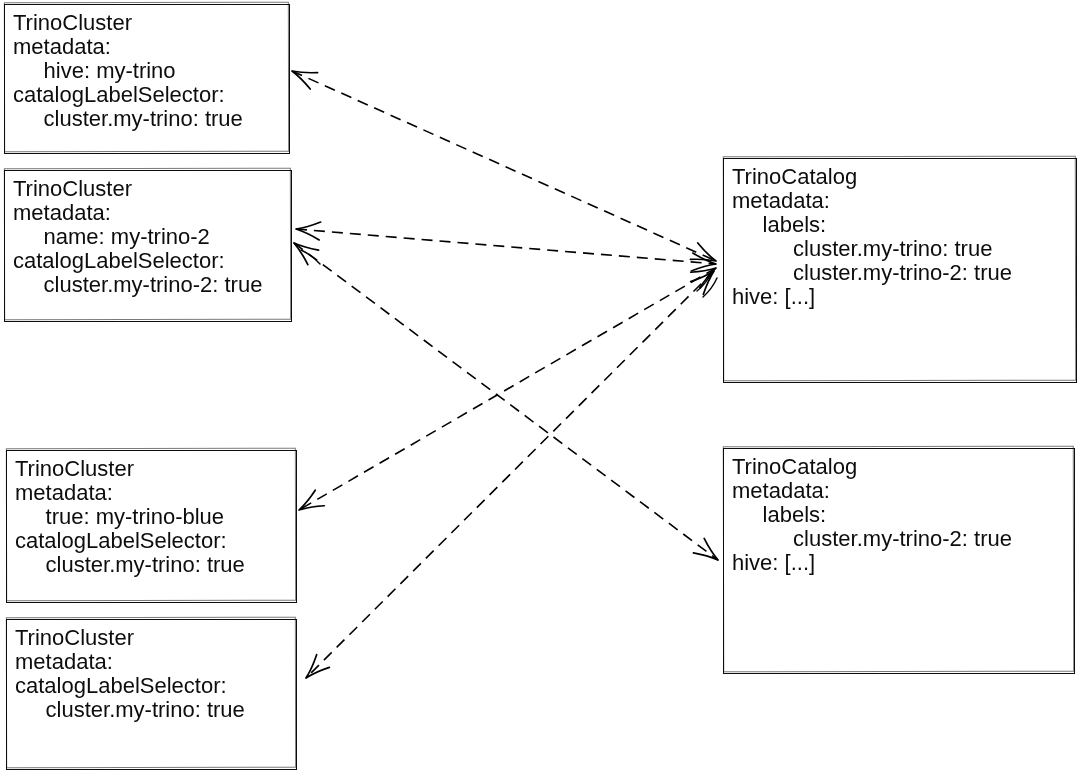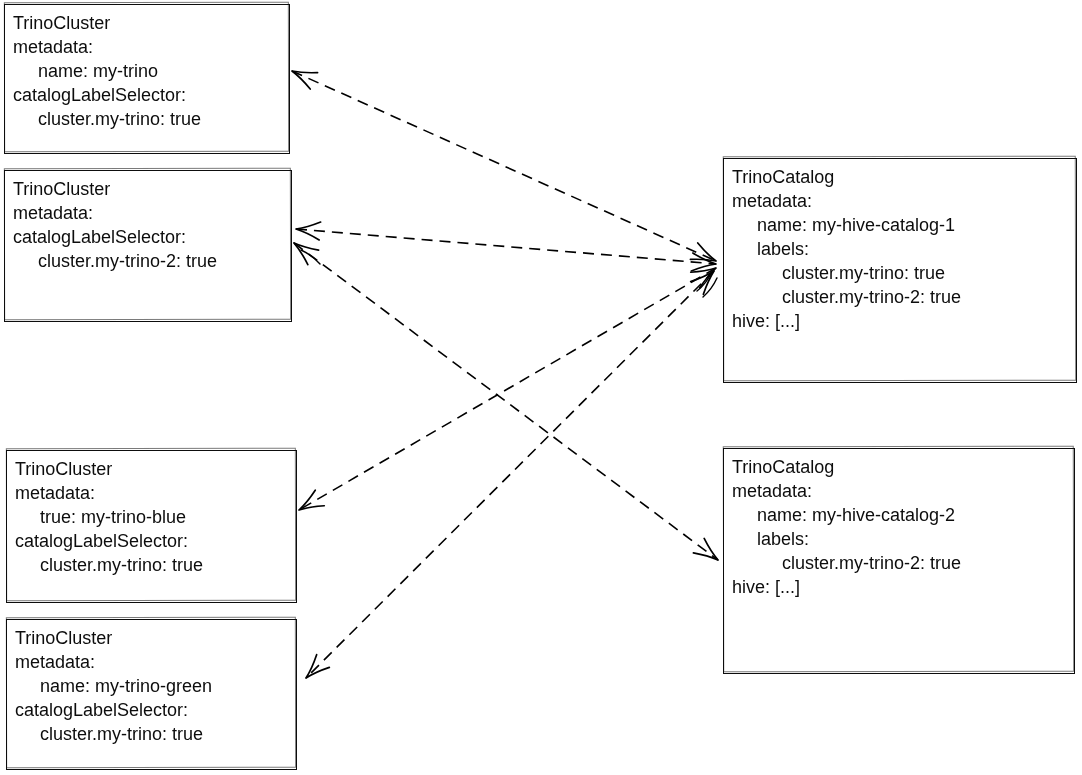--- a/index.html
+++ b/index.html
@@ -41,21 +41,21 @@
   .node::after {
     content: '';
     position: absolute;
     inset: -3px 0px 1px -1px;
     border: 1px solid rgba(13,13,13,0.55);
     transform: rotate(-0.12deg);
     pointer-events: none;
   }
   .line {
     white-space: pre;
-    font-size: 18px;
+    font-size: 22px;
     line-height: 24px;
   }
   .n0 { left: 4px;   top: 4px;   width: 286px; height: 150px; }
   .n1 { left: 4px;   top: 170px; width: 288px; height: 152px; }
   .n2 { left: 6px;   top: 450px; width: 291px; height: 153px; }
   .n3 { left: 6px;   top: 619px; width: 291px; height: 151px; }
   .n4 { left: 723px; top: 158px; width: 354px; height: 225px; }
   .n5 { left: 723px; top: 448px; width: 352px; height: 226px; }
 </style>
 </head>
@@ -77,60 +77,58 @@
     <path class="edge" d="M714,271 L306,678" marker-start="url(#arrow)" marker-end="url(#arrow)"></path>
 
     <path class="sketch-stroke" d="M697,291 Q706,284 712,272"></path>
     <path class="sketch-stroke" d="M703,297 Q712,289 717,278"></path>
     <path class="sketch-stroke" d="M301,250 Q312,255 320,264"></path>
   </svg>
 
   <div class="node n0">
     <div class="line">TrinoCluster</div>
     <div class="line">metadata:</div>
-    <div class="line">     name: my-trino</div>
+    <div class="line">     hive: my-trino</div>
     <div class="line">catalogLabelSelector:</div>
     <div class="line">     cluster.my-trino: true</div>
   </div>
 
   <div class="node n1">
     <div class="line">TrinoCluster</div>
     <div class="line">metadata:</div>
+    <div class="line">     name: my-trino-2</div>
     <div class="line">catalogLabelSelector:</div>
     <div class="line">     cluster.my-trino-2: true</div>
   </div>
 
   <div class="node n2">
     <div class="line">TrinoCluster</div>
     <div class="line">metadata:</div>
     <div class="line">     true: my-trino-blue</div>
     <div class="line">catalogLabelSelector:</div>
     <div class="line">     cluster.my-trino: true</div>
   </div>
 
   <div class="node n3">
     <div class="line">TrinoCluster</div>
     <div class="line">metadata:</div>
-    <div class="line">     name: my-trino-green</div>
     <div class="line">catalogLabelSelector:</div>
     <div class="line">     cluster.my-trino: true</div>
   </div>
 
   <div class="node n4">
     <div class="line">TrinoCatalog</div>
     <div class="line">metadata:</div>
-    <div class="line">     name: my-hive-catalog-1</div>
     <div class="line">     labels:</div>
     <div class="line">          cluster.my-trino: true</div>
     <div class="line">          cluster.my-trino-2: true</div>
     <div class="line">hive: [...]</div>
   </div>
 
   <div class="node n5">
     <div class="line">TrinoCatalog</div>
     <div class="line">metadata:</div>
-    <div class="line">     name: my-hive-catalog-2</div>
     <div class="line">     labels:</div>
     <div class="line">          cluster.my-trino-2: true</div>
     <div class="line">hive: [...]</div>
   </div>
 
 </div>
 
 </body></html>

